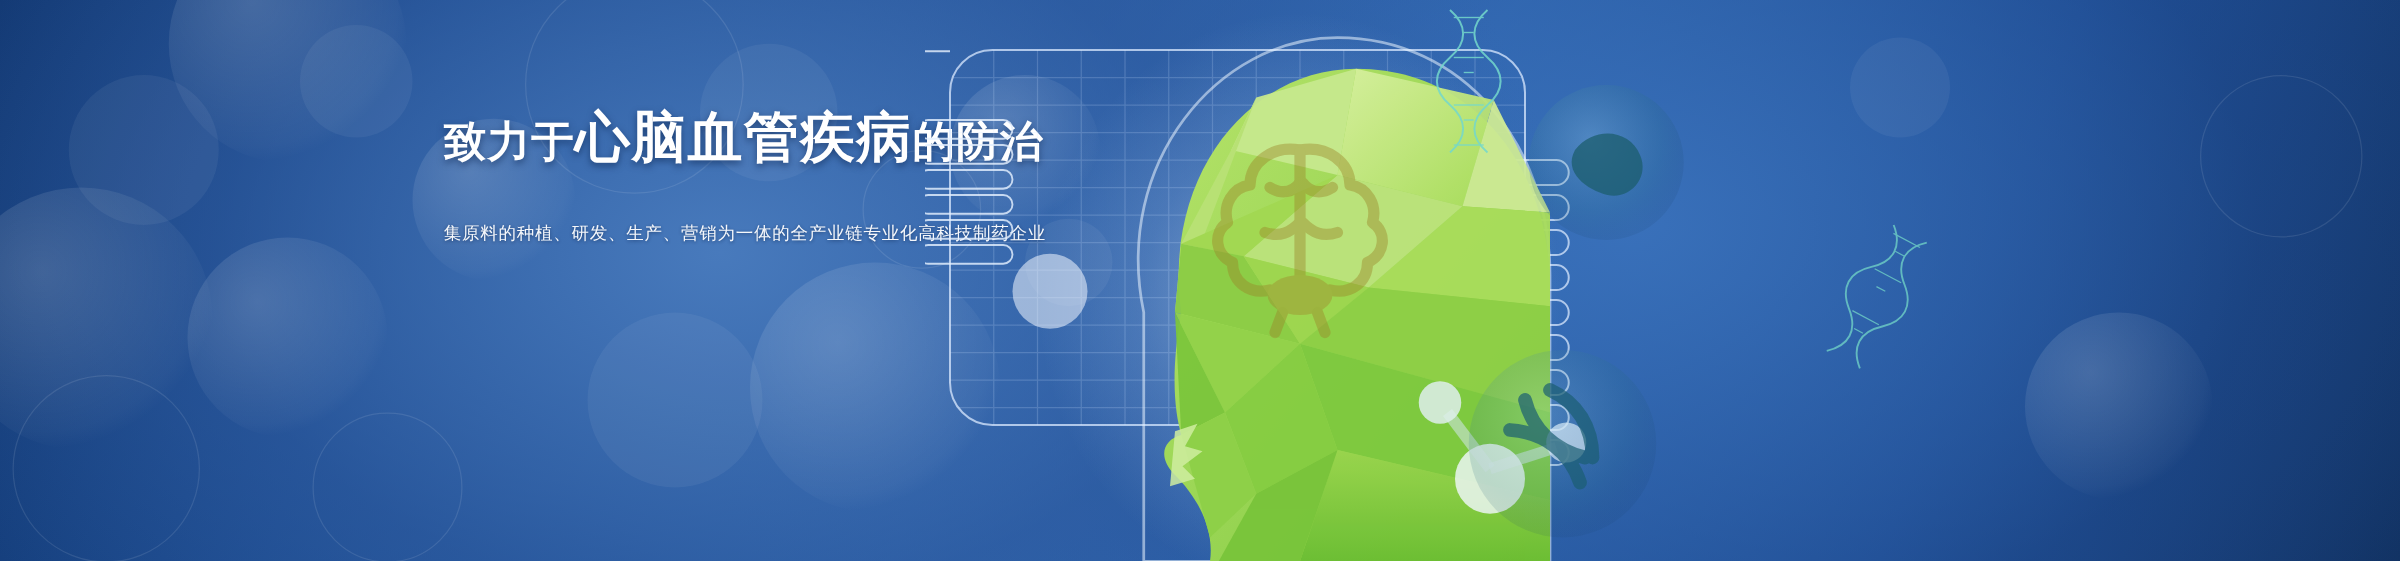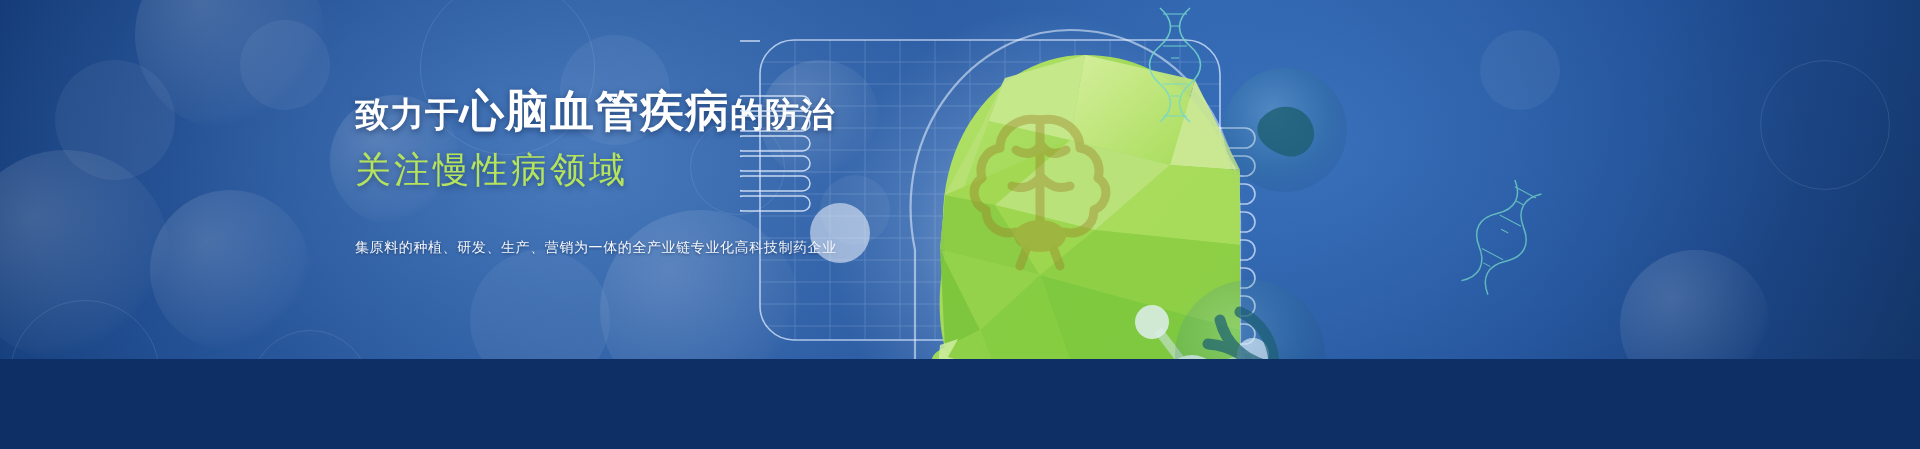--- a/index.html
+++ b/index.html
@@ -1,19 +1,19 @@
 <!DOCTYPE html>
 <html><head>
 <meta charset="utf-8">
 <style>
   * { margin:0; padding:0; box-sizing:border-box; }
   html,body { background:#0d2f66; }
   .banner {
     position:relative;
-    width:1920px; height:359px;
+    width:1920px; height:449px;
     overflow:hidden;
     font-family:"Liberation Sans","DejaVu Sans",sans-serif;
     background:
       radial-gradient(ellipse 900px 620px at 30% 45%, rgba(74,124,190,0.95) 0%, rgba(49,94,163,0.55) 45%, rgba(30,67,135,0.0) 75%),
       radial-gradient(ellipse 1000px 700px at 68% 40%, rgba(60,116,190,0.85) 0%, rgba(36,80,150,0.35) 50%, rgba(22,56,120,0.0) 80%),
       linear-gradient(110deg, #123872 0%, #1b4a8e 18%, #2a60a8 42%, #2e66b0 58%, #1d4c93 80%, #10305f 100%);
   }
 
   
   .bokeh { position:absolute; border-radius:50%; pointer-events:none; }
@@ -65,21 +65,20 @@
     <div class="bokeh ring" style="left:250px;  top:330px; width:120px; height:120px;"></div>
     <div class="bokeh fill" style="left:1480px; top:30px;  width:80px;  height:80px;"></div>
     <div class="bokeh soft" style="left:1620px; top:250px; width:150px; height:150px;"></div>
     <div class="bokeh ring" style="left:1760px; top:60px;  width:130px; height:130px;"></div>
   </div>
 
   <div class="text-block">
     <div class="headline">
       <span>致力于</span><span class="big">心脑血管疾病</span><span>的防治</span>
     </div>
-    <div class="subline">关注慢性病领域</div>
     <div class="tagline">集原料的种植、研发、生产、营销为一体的全产业链专业化高科技制药企业</div>
   </div>
 
   <div class="graphic">
     <svg width="1180" height="449" viewBox="0 0 1180 449">
       <defs>
         <linearGradient id="gHeadA" x1="0" y1="0" x2="1" y2="1">
           <stop offset="0%" stop-color="#d8f0a0"></stop>
             <stop offset="100%" stop-color="#a9dd5b"></stop>
         </linearGradient>

